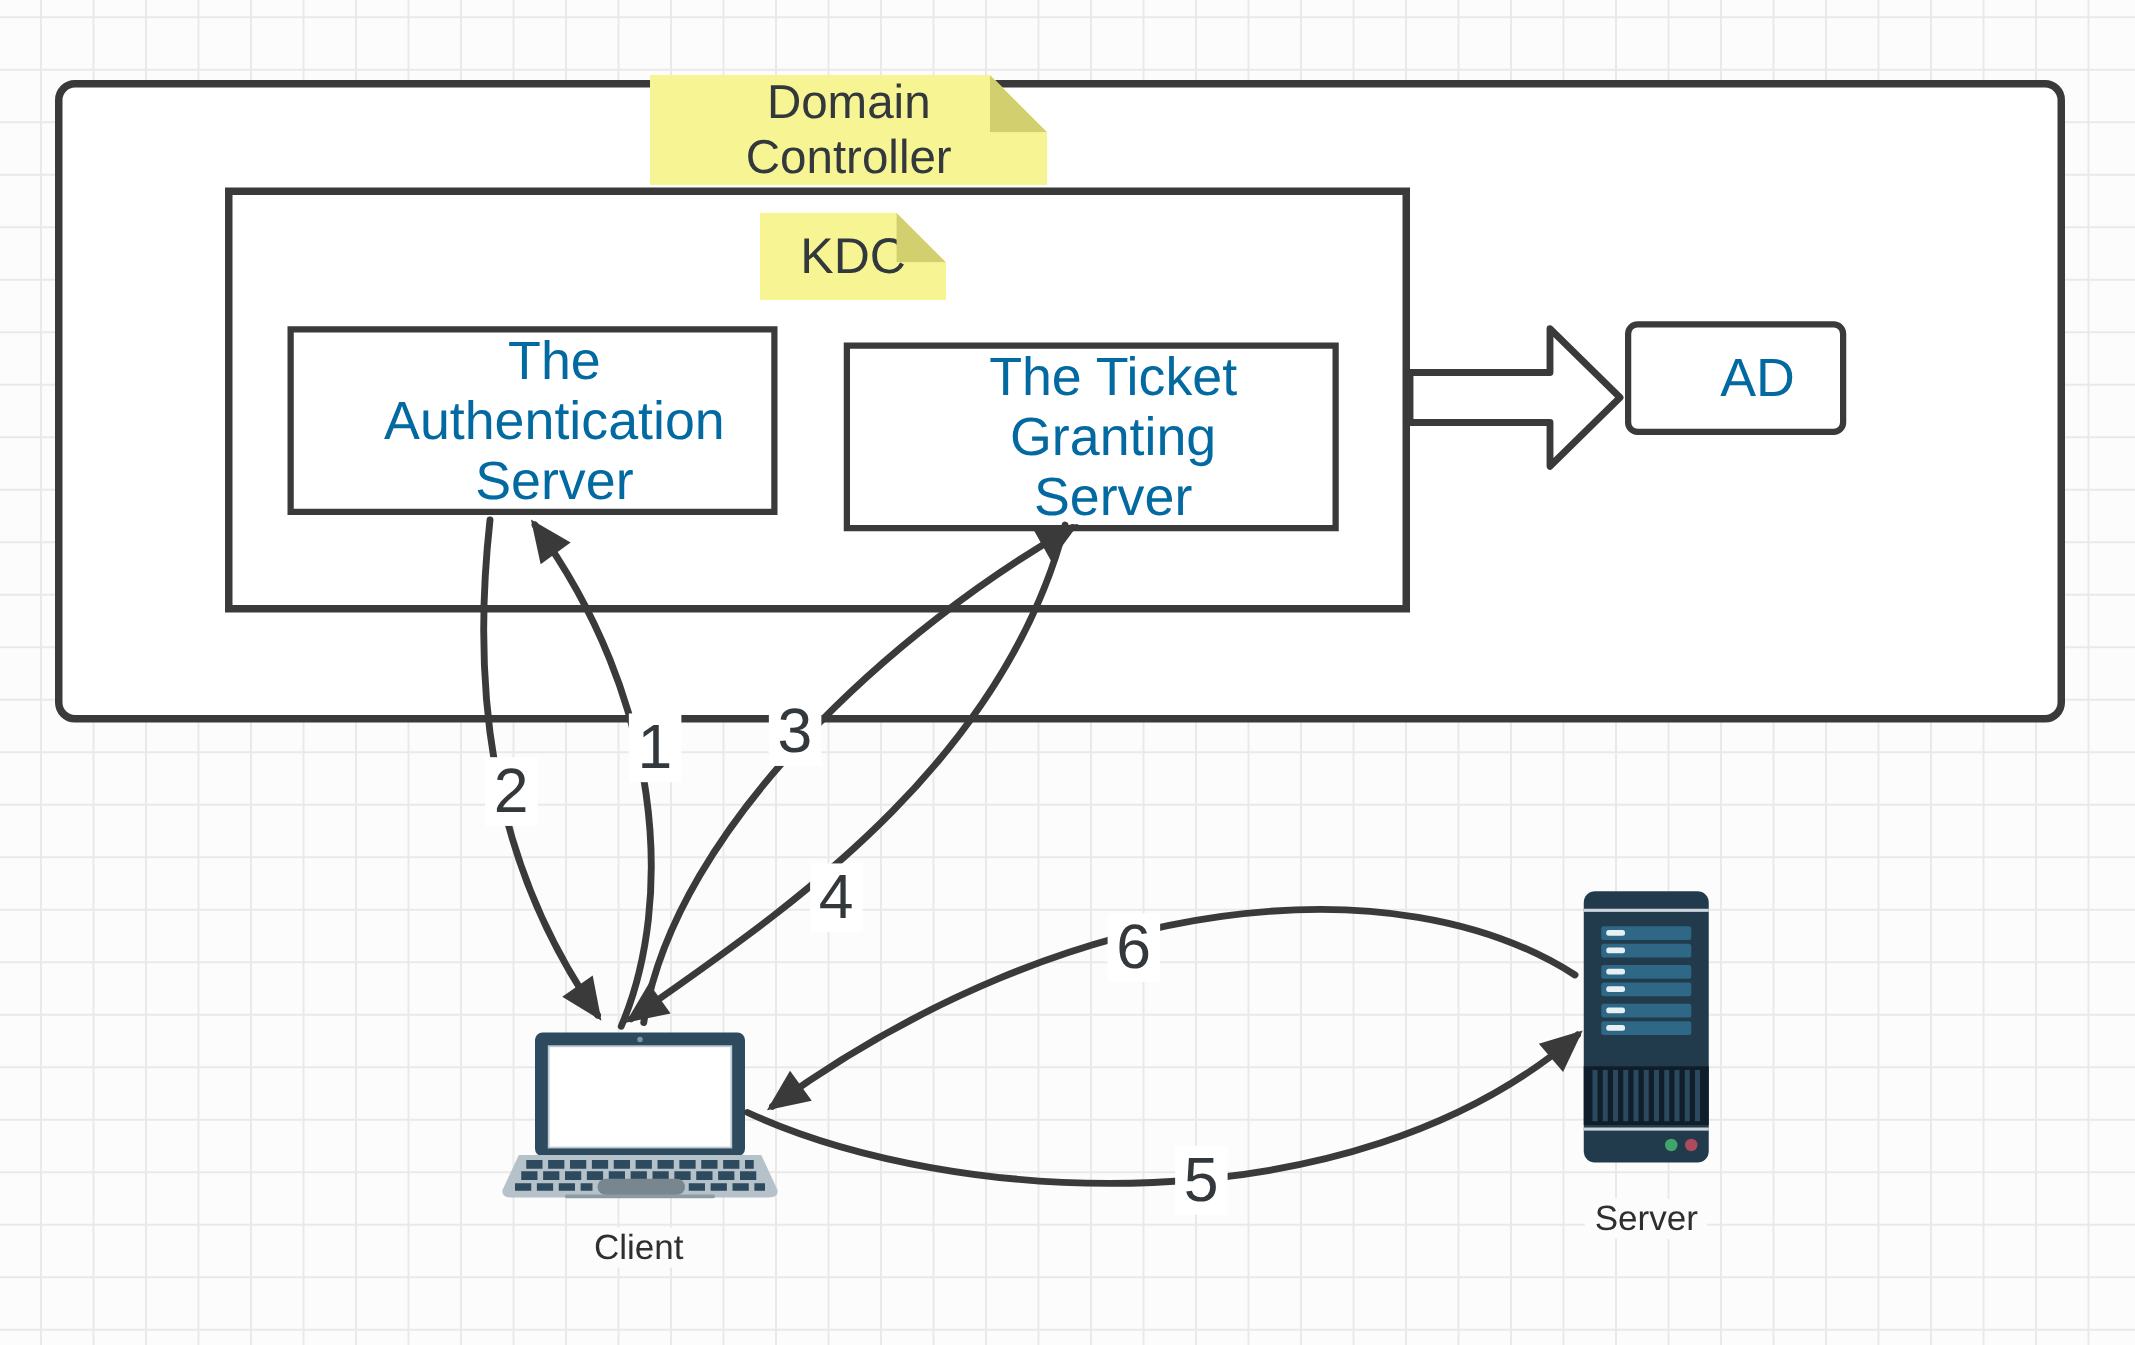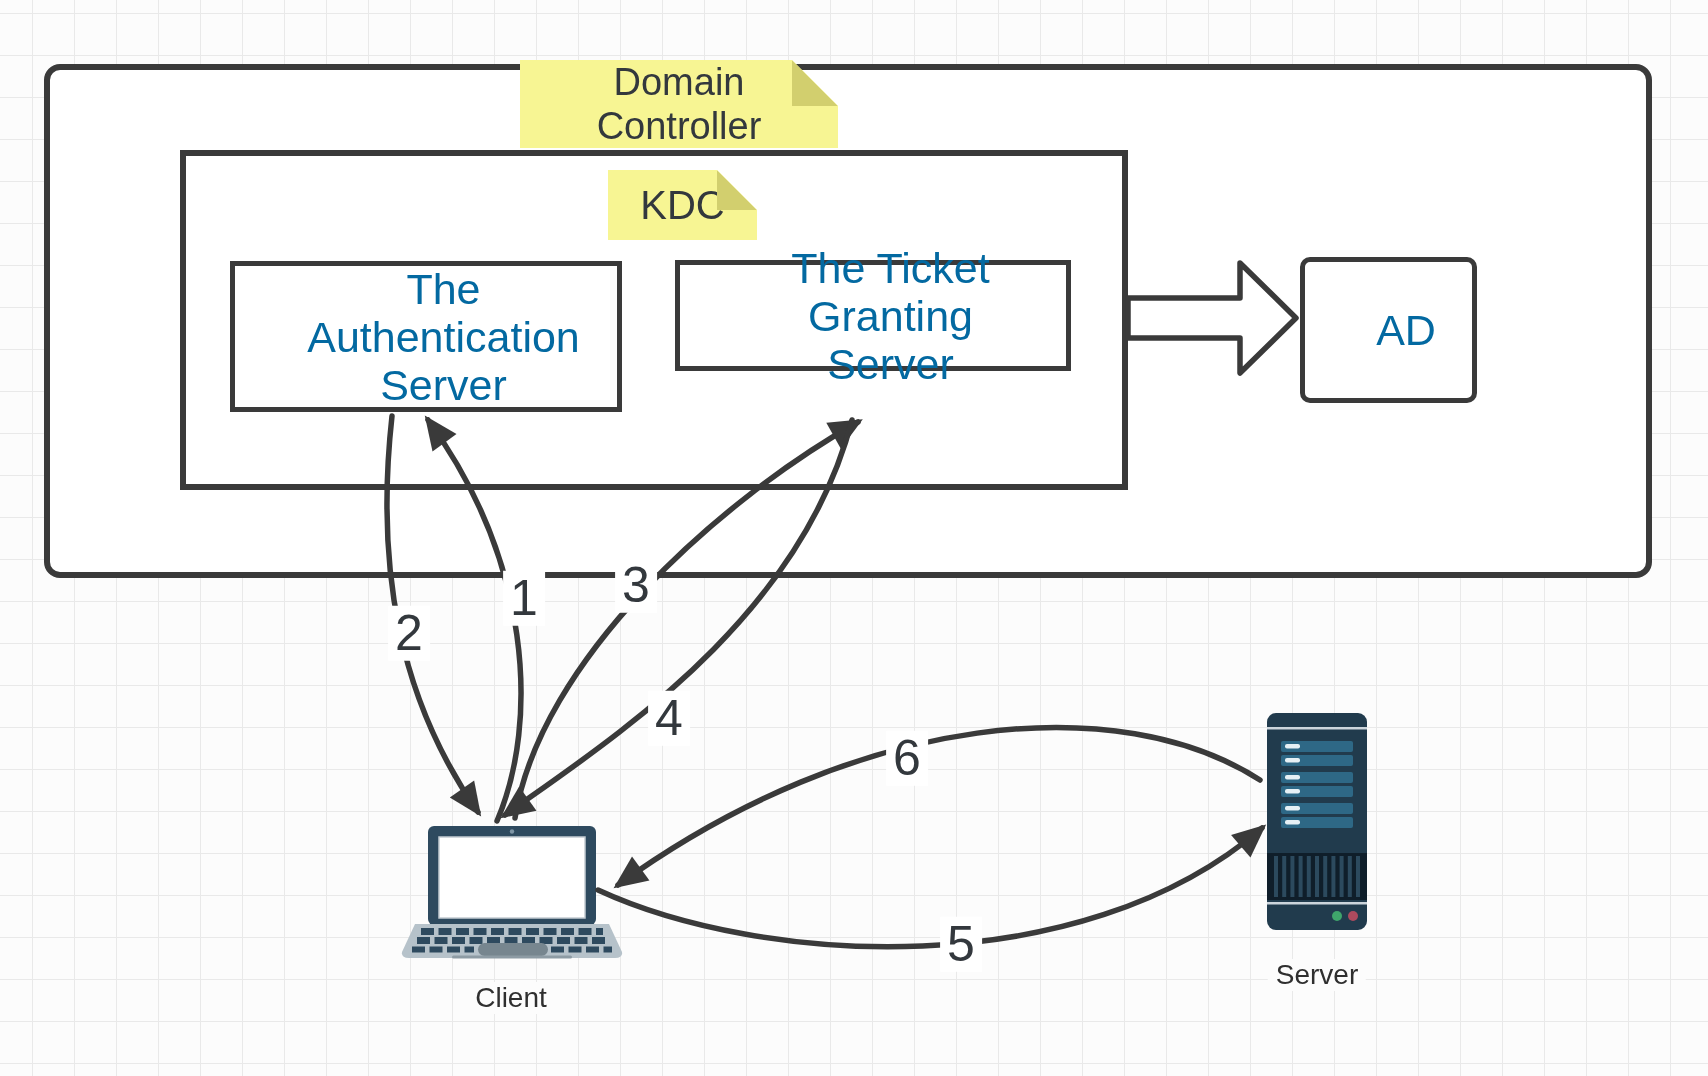--- a/index.html
+++ b/index.html
@@ -13,22 +13,22 @@
     background-position:0 13px, 32px 0;
     font-family:"Liberation Sans", sans-serif;
     color:#333;
   }
   .node{position:absolute;box-sizing:border-box;background:#fff;border:5px solid #3a3a3a;
         display:flex;align-items:center;justify-content:center;text-align:center;}
   .node .lbl{white-space:pre-line;font-size:43px;line-height:48px;color:#0369a1;margin-left:35px;}
   .dc-box{left:44px;top:64px;width:1608px;height:514px;border-width:6px;border-radius:16px;}
   .kdc-box{left:180px;top:150px;width:948px;height:340px;border-width:6px;}
   .as-box{left:230px;top:261px;width:392px;height:151px;}
-  .tgs-box{left:675px;top:260px;width:396px;height:111px;}
-  .ad-box{left:1300px;top:257px;width:177px;height:146px;border-radius:10px;}
+  .tgs-box{left:675px;top:274px;width:396px;height:151px;}
+  .ad-box{left:1300px;top:257px;width:177px;height:91px;border-radius:10px;}
   .sticky{position:absolute;background:#f7f593;display:flex;align-items:center;justify-content:center;
           text-align:center;clip-path:polygon(0 0, calc(100% - var(--fold)) 0, 100% var(--fold), 100% 100%, 0 100%);}
   .sticky .txt{white-space:pre-line;font-size:38px;line-height:44px;color:#33383d;}
   .sticky .fold{position:absolute;top:0;right:0;width:var(--fold);height:var(--fold);
           background:#d2cf6e;clip-path:polygon(0 0, 100% 100%, 0 100%);}
   .sticky-dc{left:520px;top:60px;width:318px;height:88px;--fold:46px;}
   .sticky-kdc{left:608px;top:170px;width:149px;height:70px;--fold:40px;}
   .sticky-kdc .txt{font-size:40px;}
   svg.overlay{position:absolute;left:0;top:0;pointer-events:none;}
   .num-chip{position:absolute;transform:translate(-50%,-50%);background:#ffffff;

